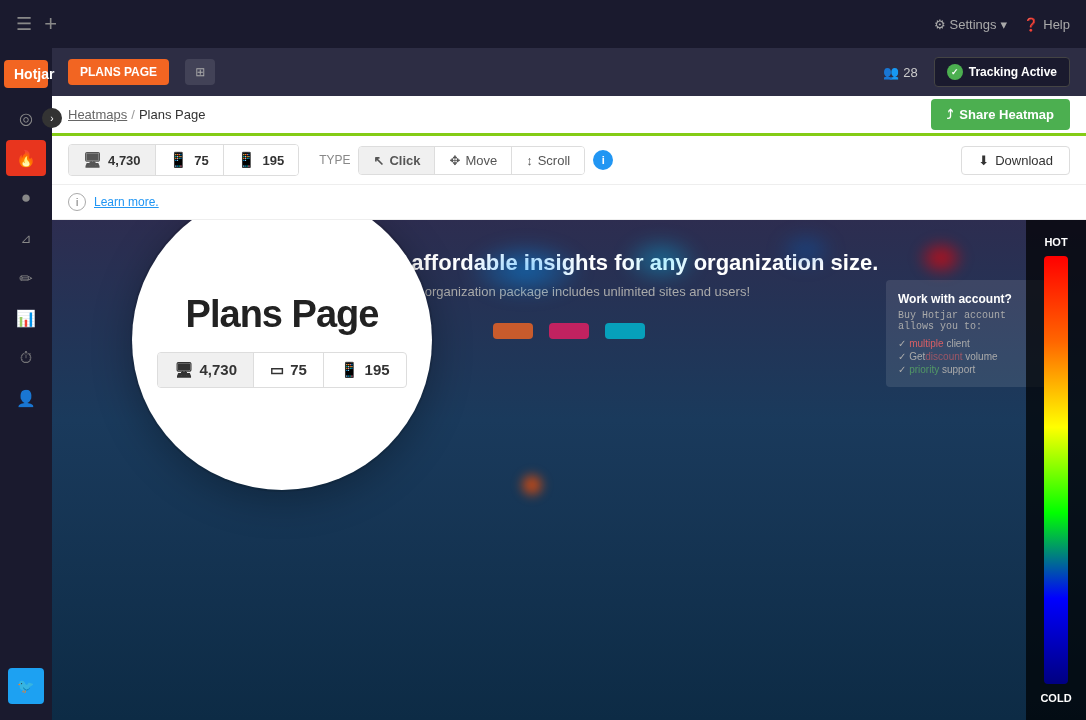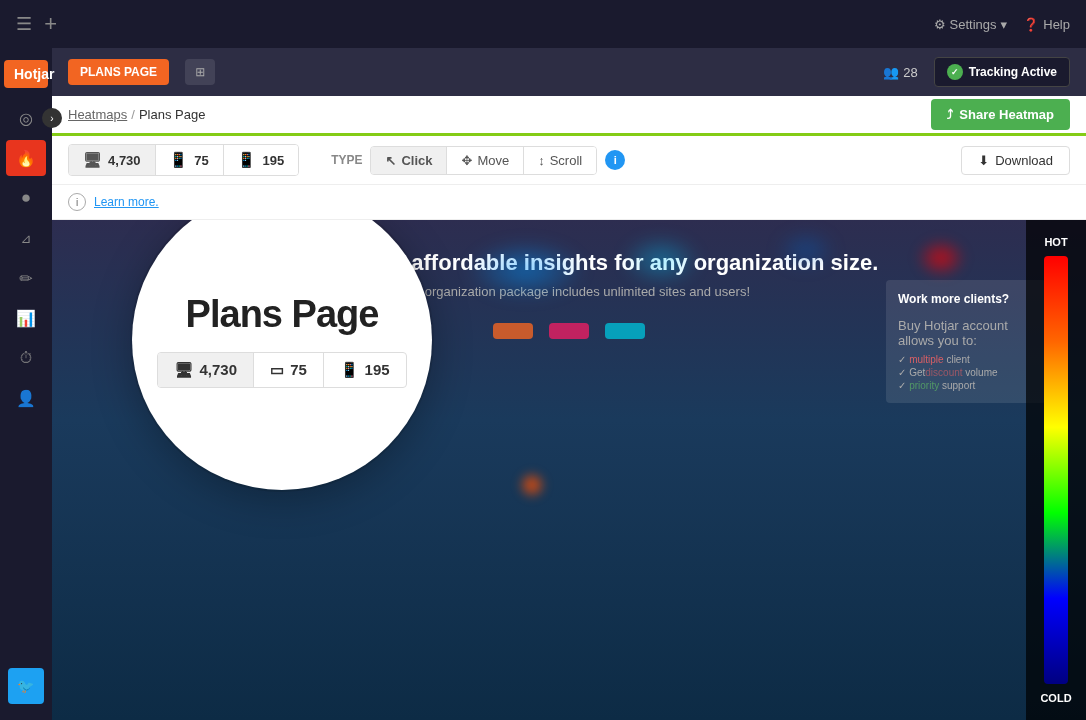--- a/index.html
+++ b/index.html
@@ -215,21 +215,21 @@
       font-weight: 600;
       cursor: pointer;
       background: white;
       border: none;
       color: #333;
     }
     .device-btn.active { background: #f0f0f0; }
     .device-btn + .device-btn { border-left: 1px solid #ddd; }
     .device-icon { font-size: 15px; color: #555; }
 
-    .type-label { color: #888; font-size: 12px; font-weight: 700; text-transform: uppercase; margin-left: 24px; }
+    .type-label { color: #888; font-size: 12px; font-weight: 400; text-transform: uppercase; margin-left: 12px; }
 
     .tab-group {
       display: flex;
       border: 1px solid #ddd;
       border-radius: 4px;
       overflow: hidden;
     }
     .tab-btn {
       display: flex;
       align-items: center;
@@ -612,22 +612,22 @@
               <div class="sim-btn sim-btn-teal"></div>
             </div>
 
             <div style="position:absolute; top:20px; left:40%; width:120px; height:60px; border-radius:50%; background:radial-gradient(ellipse, rgba(0,150,255,0.5) 0%, transparent 70%); filter:blur(8px);"></div>
             <div style="position:absolute; top:15px; left:55%; width:80px; height:50px; border-radius:50%; background:radial-gradient(ellipse, rgba(0,200,255,0.4) 0%, transparent 70%); filter:blur(8px);"></div>
             <div style="position:absolute; top:10px; left:70%; width:60px; height:40px; border-radius:50%; background:radial-gradient(ellipse, rgba(0,100,200,0.4) 0%, transparent 70%); filter:blur(8px);"></div>
             <div style="position:absolute; top:18px; right:120px; width:50px; height:40px; border-radius:50%; background:radial-gradient(ellipse, rgba(255,0,0,0.7) 0%, transparent 70%); filter:blur(6px);"></div>
             <div style="position:absolute; top:250px; left:45%; width:30px; height:30px; border-radius:50%; background:radial-gradient(ellipse, rgba(255,80,0,0.9) 0%, transparent 70%); filter:blur(4px);"></div>
 
             <div style="position:absolute; right:40px; top:60px; background:rgba(255,255,255,0.1); padding:12px; border-radius:4px; width:160px;">
-              <div style="color:white; font-size:12px; font-weight:700;">Work more clients?</div>
-              <div style="color:#aaa; font-size:13px; margin-top:12px;">Buy Hotjar account allows you to:</div>
+              <div style="color:white; font-size:12px; font-weight:700;">Work with account?</div>
+              <div style="color:#aaa; font-size:10px; margin-top:4px;font-family:Liberation Mono, monospace;">Buy Hotjar account allows you to:</div>
               <div style="color:#aaa; font-size:10px; margin-top:6px;">✓ <span style="color:rgba(255,100,100,0.8);">multiple</span> client</div>
               <div style="color:#aaa; font-size:10px; margin-top:2px;">✓ Get<span style="color:rgba(255,100,100,0.5);">discount</span> volume</div>
               <div style="color:#aaa; font-size:10px; margin-top:2px;">✓ <span style="color:rgba(100,200,100,0.6);">priority</span> support</div>
             </div>
           </div>
         </div>
 
         <div class="color-scale">
           <span class="scale-label">HOT</span>
           <div class="scale-bar"></div>

